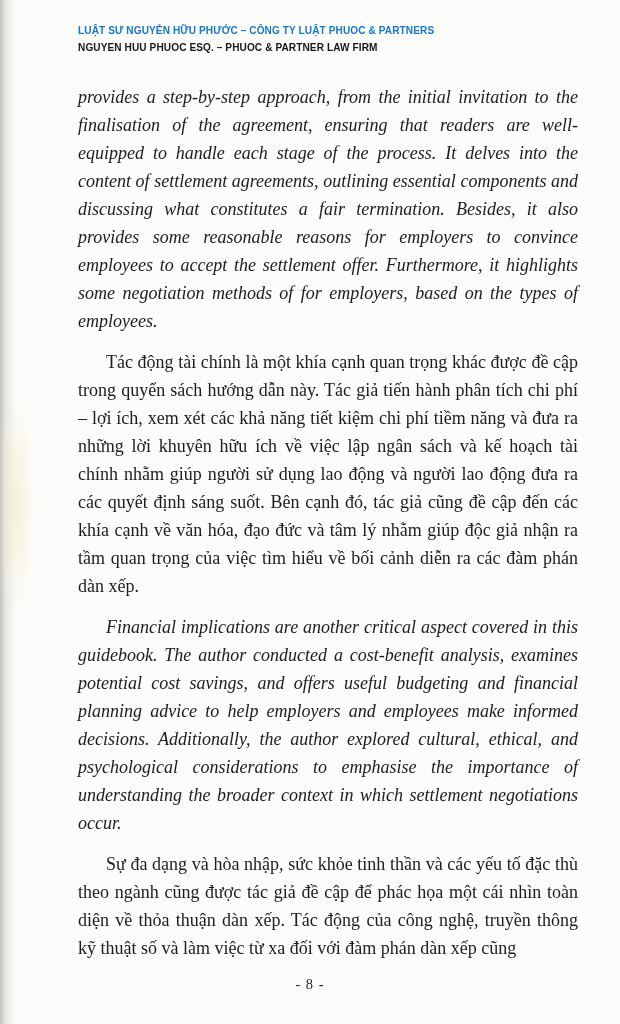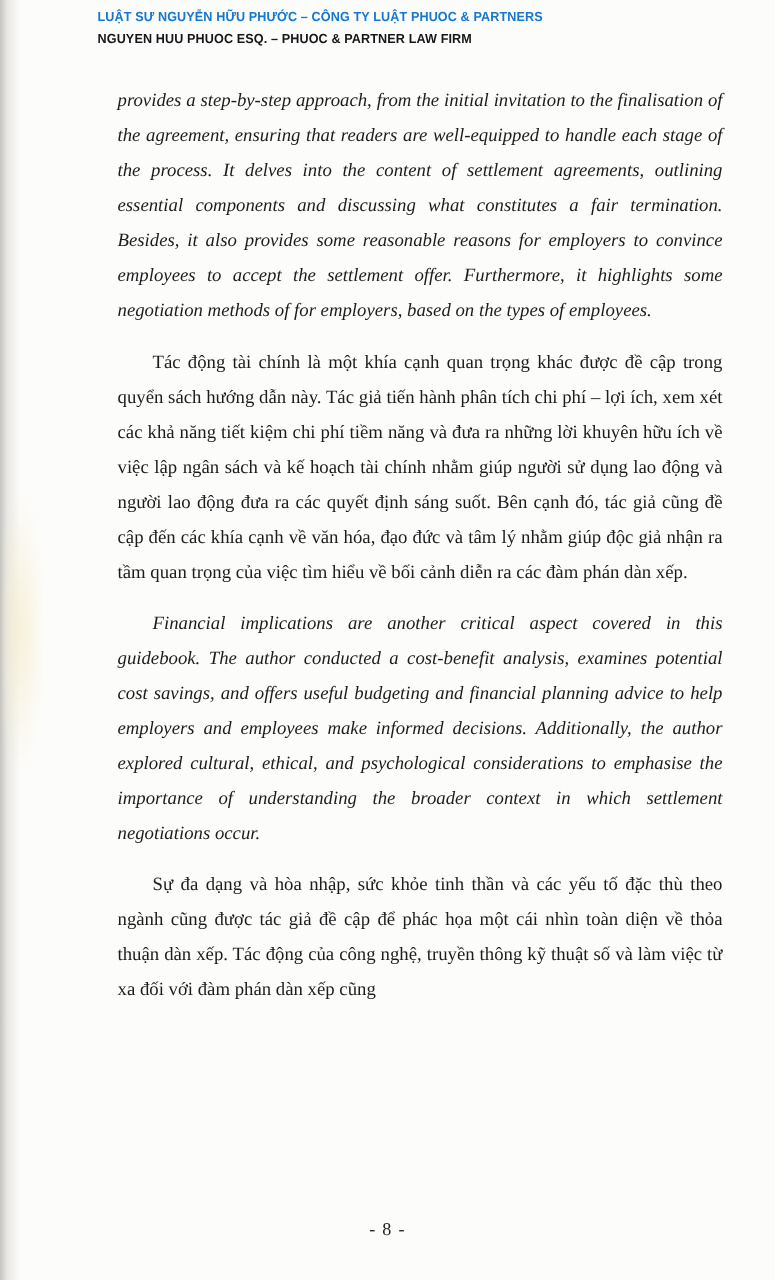--- a/index.html
+++ b/index.html
@@ -30,44 +30,44 @@
     left: 2px; top: 390px;
     width: 34px; height: 230px;
     background: radial-gradient(ellipse at 40% 50%,
       rgba(243,233,196,0.6) 0%,
       rgba(243,233,196,0.0) 70%);
     pointer-events: none;
   }
   .page {
     position: absolute;
     left: 78px;
-    top: 6px;
+    top: 22px;
     width: 500px;
   }
   .header {
     font-family: "Liberation Sans", "DejaVu Sans", sans-serif;
     font-weight: 700;
     font-size: 10.5px;
     line-height: 17px;
     letter-spacing: 0.1px;
     transform: scaleX(0.96);
     transform-origin: left top;
     white-space: nowrap;
   }
   .header .line-vi { color: #1577cf; }
   .header .line-en { color: #16171a; }
   .body-text {
     margin-top: 27px;
     color: #1c1c1e;
   }
   .para {
-    font-size: 15px;
+    font-size: 18px;
     line-height: 28px;
     text-align: justify;
-    margin: 0 0 13px 16px;
+    margin: 0 0 13px 0;
   }
   .para.en {
     font-style: italic;
   }
   .para.indent {
     text-indent: 28px;
   }
   .footer {
     position: absolute;
     left: 0;

